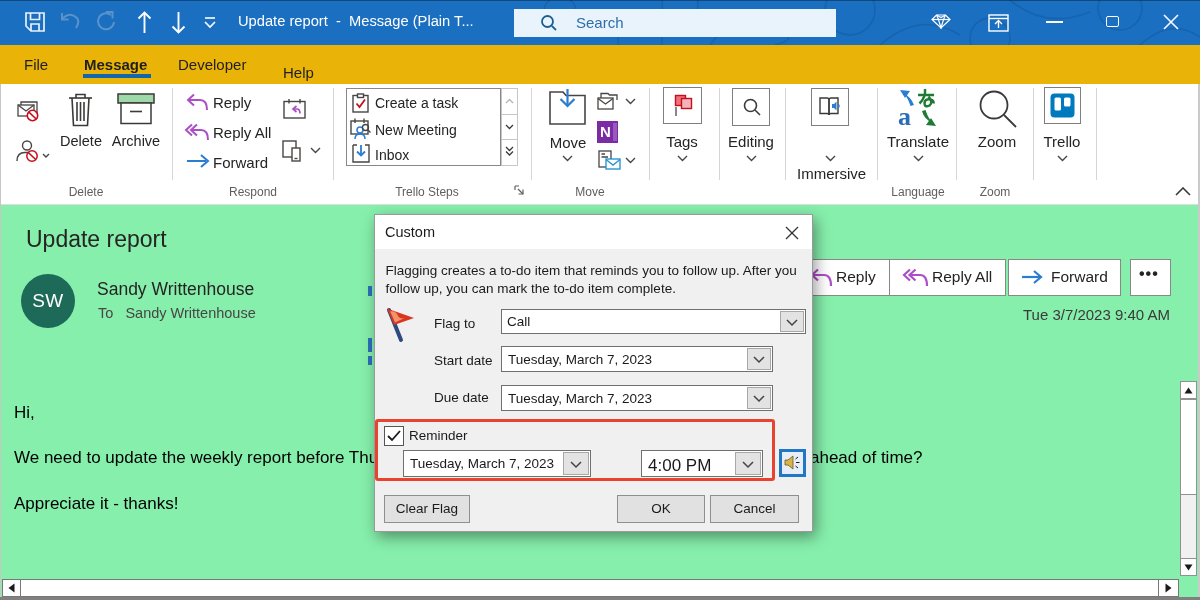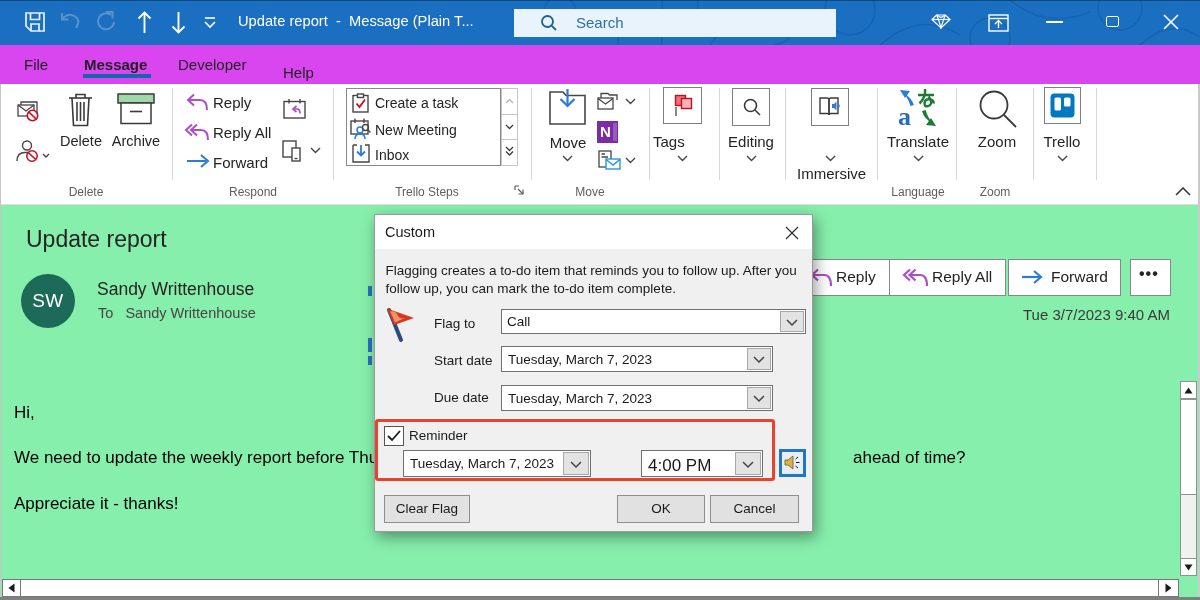--- a/index.html
+++ b/index.html
@@ -110,21 +110,21 @@
   <div class="abs" style="left:1106px;top:16px;width:13px;height:11px;border:1.5px solid #fff;border-radius:2px;"></div>
 
   <svg class="abs" style="left:1163px;top:14px;" width="16" height="16" viewBox="0 0 16 16">
     <g stroke="#fff" stroke-width="1.6">
         <path d="M1 1 L15 15"></path>
         <path d="M15 1 L1 15"></path>
       </g>
   </svg>
 </div>
 
-<div class="abs" style="left:0;top:45px;width:1200px;height:39px;background:#d946ef;">
+<div class="abs" style="left:0;top:45px;width:1200px;height:39px;background:#eab308;">
   <div class="abs" style="left:24px;top:11px;font-size:15px;color:#1f1f1f;">File</div>
   <div class="abs" style="left:84px;top:11px;font-size:15px;color:#1f1f1f;font-weight:bold;">Message</div>
   <div class="abs" style="left:83px;top:29px;width:68px;height:3.5px;background:#1266ab;"></div>
   <div class="abs" style="left:178px;top:11px;font-size:15px;color:#1f1f1f;">Developer</div>
   <div class="abs" style="left:283px;top:11px;font-size:15px;color:#1f1f1f;margin-top:8px;">Help</div>
 </div>
 
 <div class="abs" id="ribbon" style="left:0;top:84px;width:1200px;height:121px;background:#fff;border-bottom:1px solid #e0dedd;">
 
   <div class="sep" style="left:172px;top:4px;"></div>
@@ -321,21 +321,21 @@
   <svg class="chev" style="left:625px;top:73px;" width="11" height="7" viewBox="0 0 11 7">
     <path d="M1 1 L5.5 5.5 L10 1" fill="none" stroke="#484644" stroke-width="1.4"></path>
   </svg>
 
   <div class="abs" style="left:663px;top:3px;width:39px;height:37px;background:#fff;border:1px solid #7f7f7f;"></div>
   <svg class="abs" style="left:674px;top:10px;" width="19" height="23" viewBox="0 0 19 23">
     <path d="M2 13 V22" stroke="#6a6a6a" stroke-width="1.6"></path>
     <rect x="1.5" y="1.5" width="10" height="10" fill="#f1707b" stroke="#c50f1f" stroke-width="1.4"></rect>
     <rect x="7.5" y="4.5" width="10" height="10" fill="#f4b3b9" stroke="#c50f1f" stroke-width="1.4"></rect>
   </svg>
-  <div class="abs rlabel" style="left:653px;top:49px;width:58px;text-align:left;font-size:15px;">Tags</div>
+  <div class="abs rlabel" style="left:653px;top:49px;width:58px;text-align:center;font-size:15px;">Tags</div>
   <svg class="chev" style="left:677px;top:71px;" width="11" height="7" viewBox="0 0 11 7">
     <path d="M1 1 L5.5 5.5 L10 1" fill="none" stroke="#484644" stroke-width="1.4"></path>
   </svg>
 
   <div class="abs" style="left:732px;top:4px;width:38px;height:38px;background:#fff;border:1px solid #7f7f7f;"></div>
   <svg class="abs" style="left:742px;top:13px;" width="20" height="20" viewBox="0 0 20 20">
     <g fill="none" stroke="#3b3a39" stroke-width="1.6">
       <circle cx="8.5" cy="8.5" r="6"></circle>
         <path d="M13 13 L18 18"></path>
     </g>
@@ -402,21 +402,21 @@
 
 <div class="abs" id="mailarea" style="left:0;top:205px;width:1200px;height:395px;background:#86efac;">
   <div class="abs" style="left:26px;top:21px;font-size:23px;color:#252423;">Update report</div>
 
   <div class="abs" style="left:21px;top:69px;width:54px;height:54px;border-radius:50%;background:#1d6a59;color:#fff;font-size:19px;text-align:center;line-height:54px;letter-spacing:0.5px;">SW</div>
   <div class="abs" style="left:97px;top:74px;font-size:17.5px;color:#252423;">Sandy Writtenhouse</div>
   <div class="abs" style="left:98px;top:100px;font-size:14.5px;color:#484644;">To&nbsp;&nbsp; Sandy Writtenhouse</div>
 
   <div class="abs" style="left:14px;top:198px;font-size:17px;color:#000;">Hi,</div>
   <div class="abs" style="left:14px;top:243px;font-size:17px;color:#000;white-space:nowrap;">We need to update the weekly report before Thursday so we can go over it</div>
-  <div class="abs" style="left:810px;top:243px;font-size:17px;color:#000;margin-left:43px;">ahead of time?</div>
+  <div class="abs" style="left:810px;top:243px;font-size:17px;color:#000;">ahead of time?</div>
   <div class="abs" style="left:14px;top:289px;font-size:17px;color:#000;">Appreciate it - thanks!</div>
 </div>
 
 <div class="abs" id="replyrow" style="left:700px;top:259px;width:500px;height:70px;">
   <div class="abs" style="left:60px;top:0;width:187px;height:37px;background:#fff;border:1px solid #8a8886;"></div>
   <svg class="abs" style="left:110px;top:9px;" width="23" height="19" viewBox="0 0 23 19">
     <path d="M8 1.5 L2 7 L8 12.5" fill="none" stroke="#ac4fc6" stroke-width="2.2"></path>
     <path d="M2.5 7 H14 Q21 7 21 18" fill="none" stroke="#ac4fc6" stroke-width="2.2"></path>
   </svg>
   <div class="abs" style="left:136px;top:9px;font-size:15.5px;color:#252423;">Reply</div>

